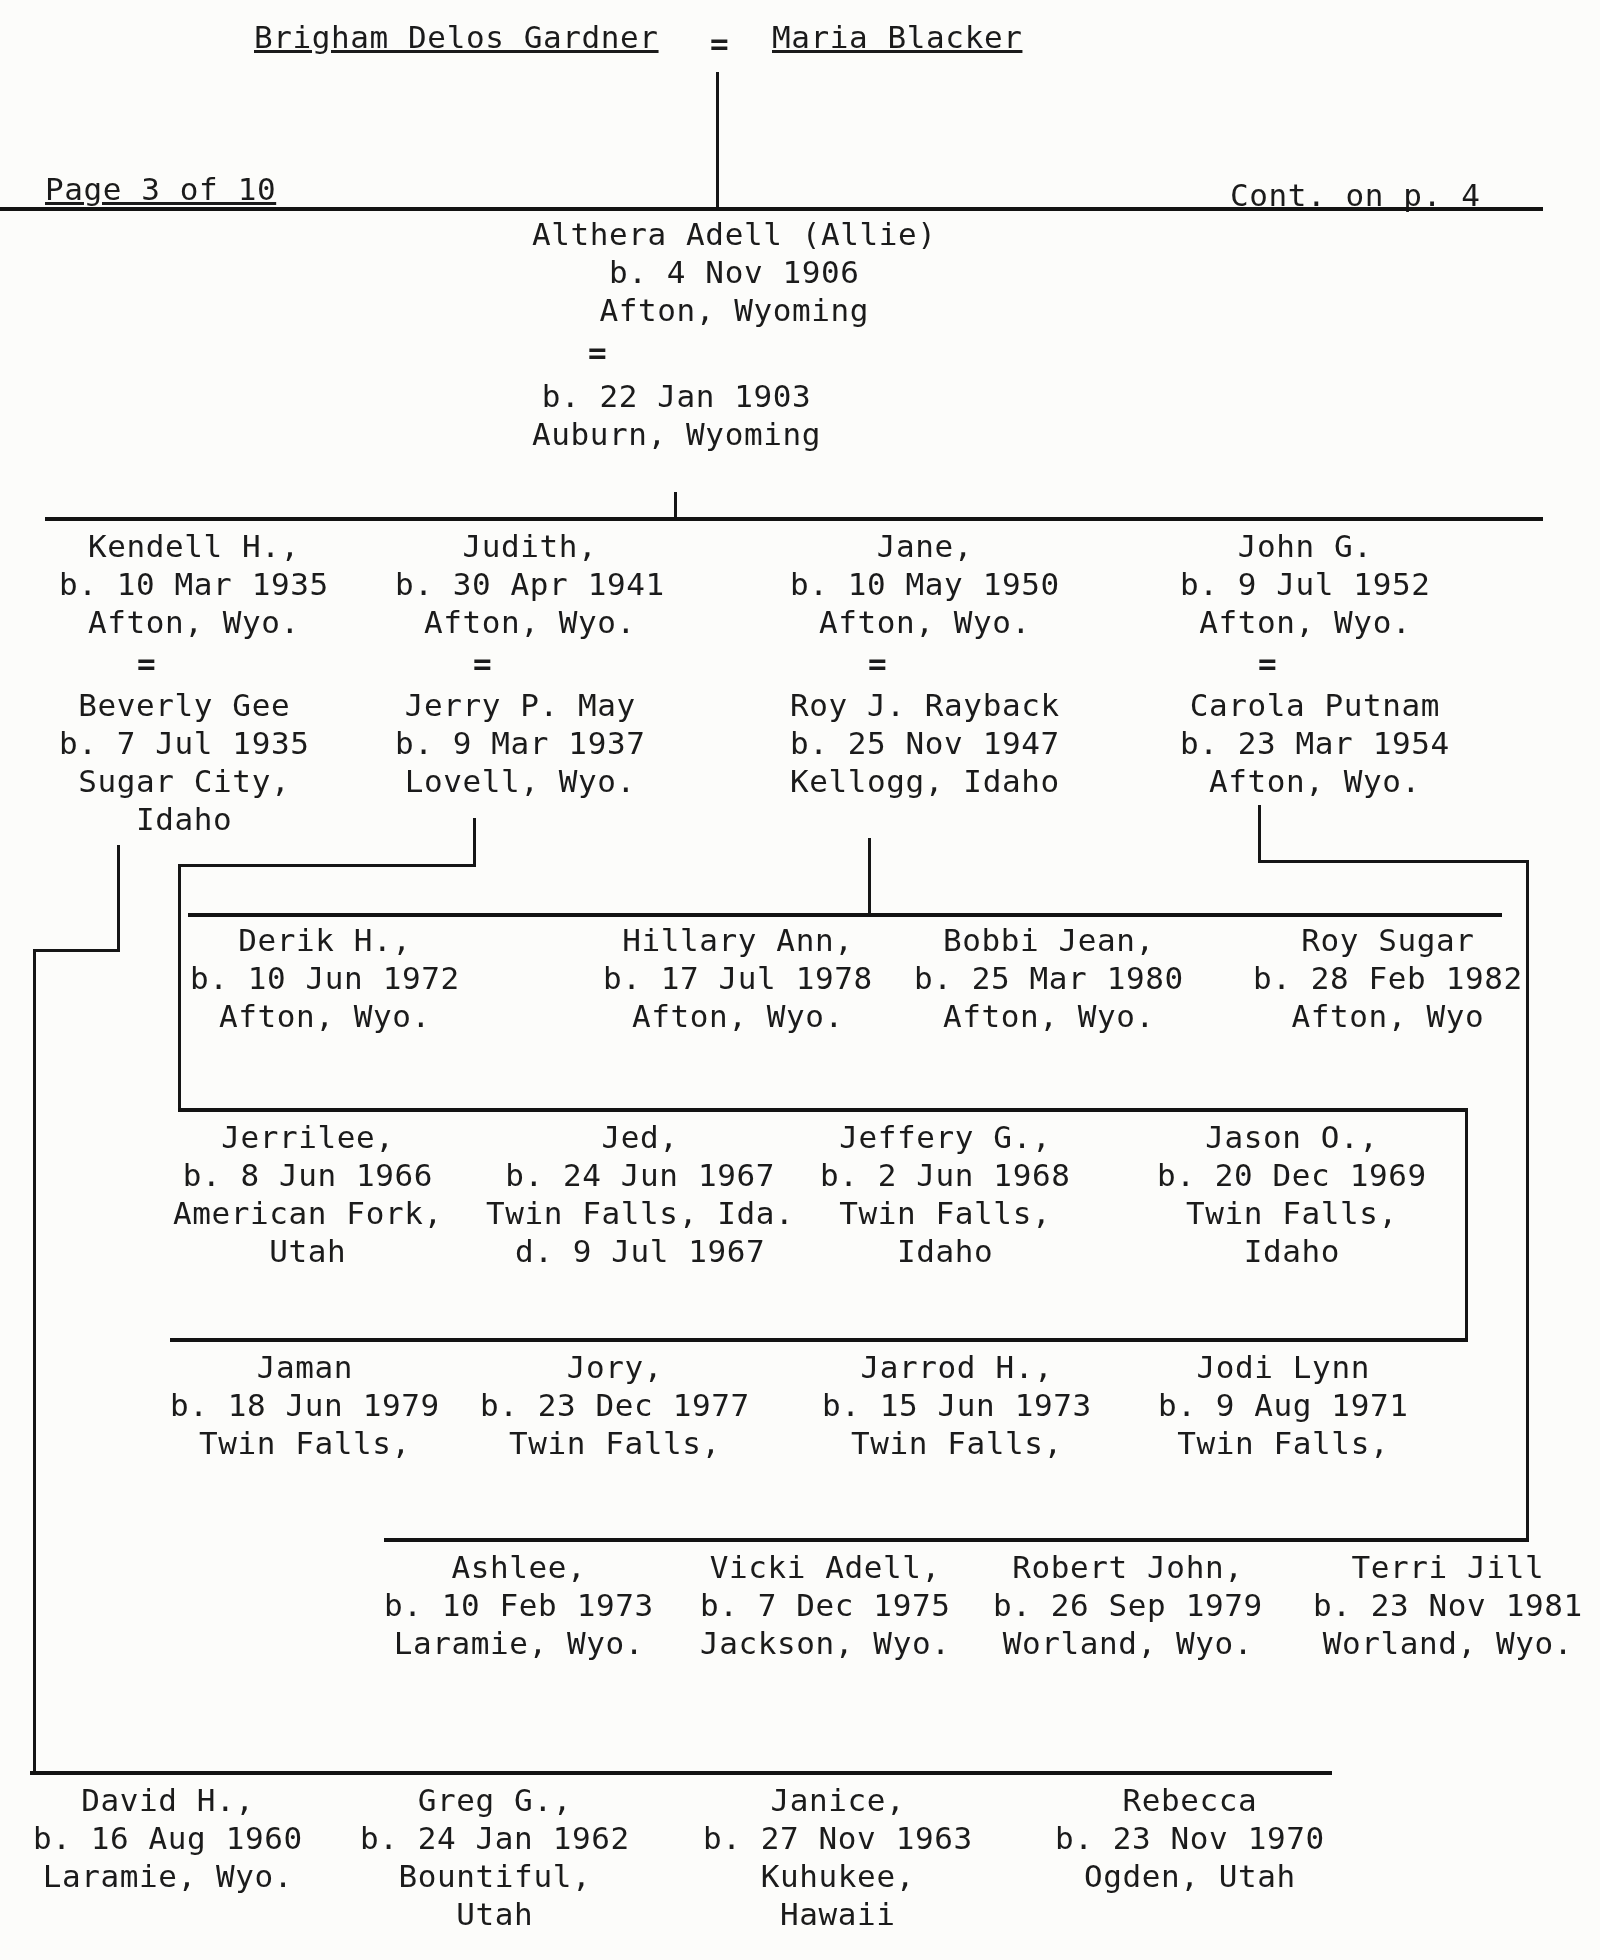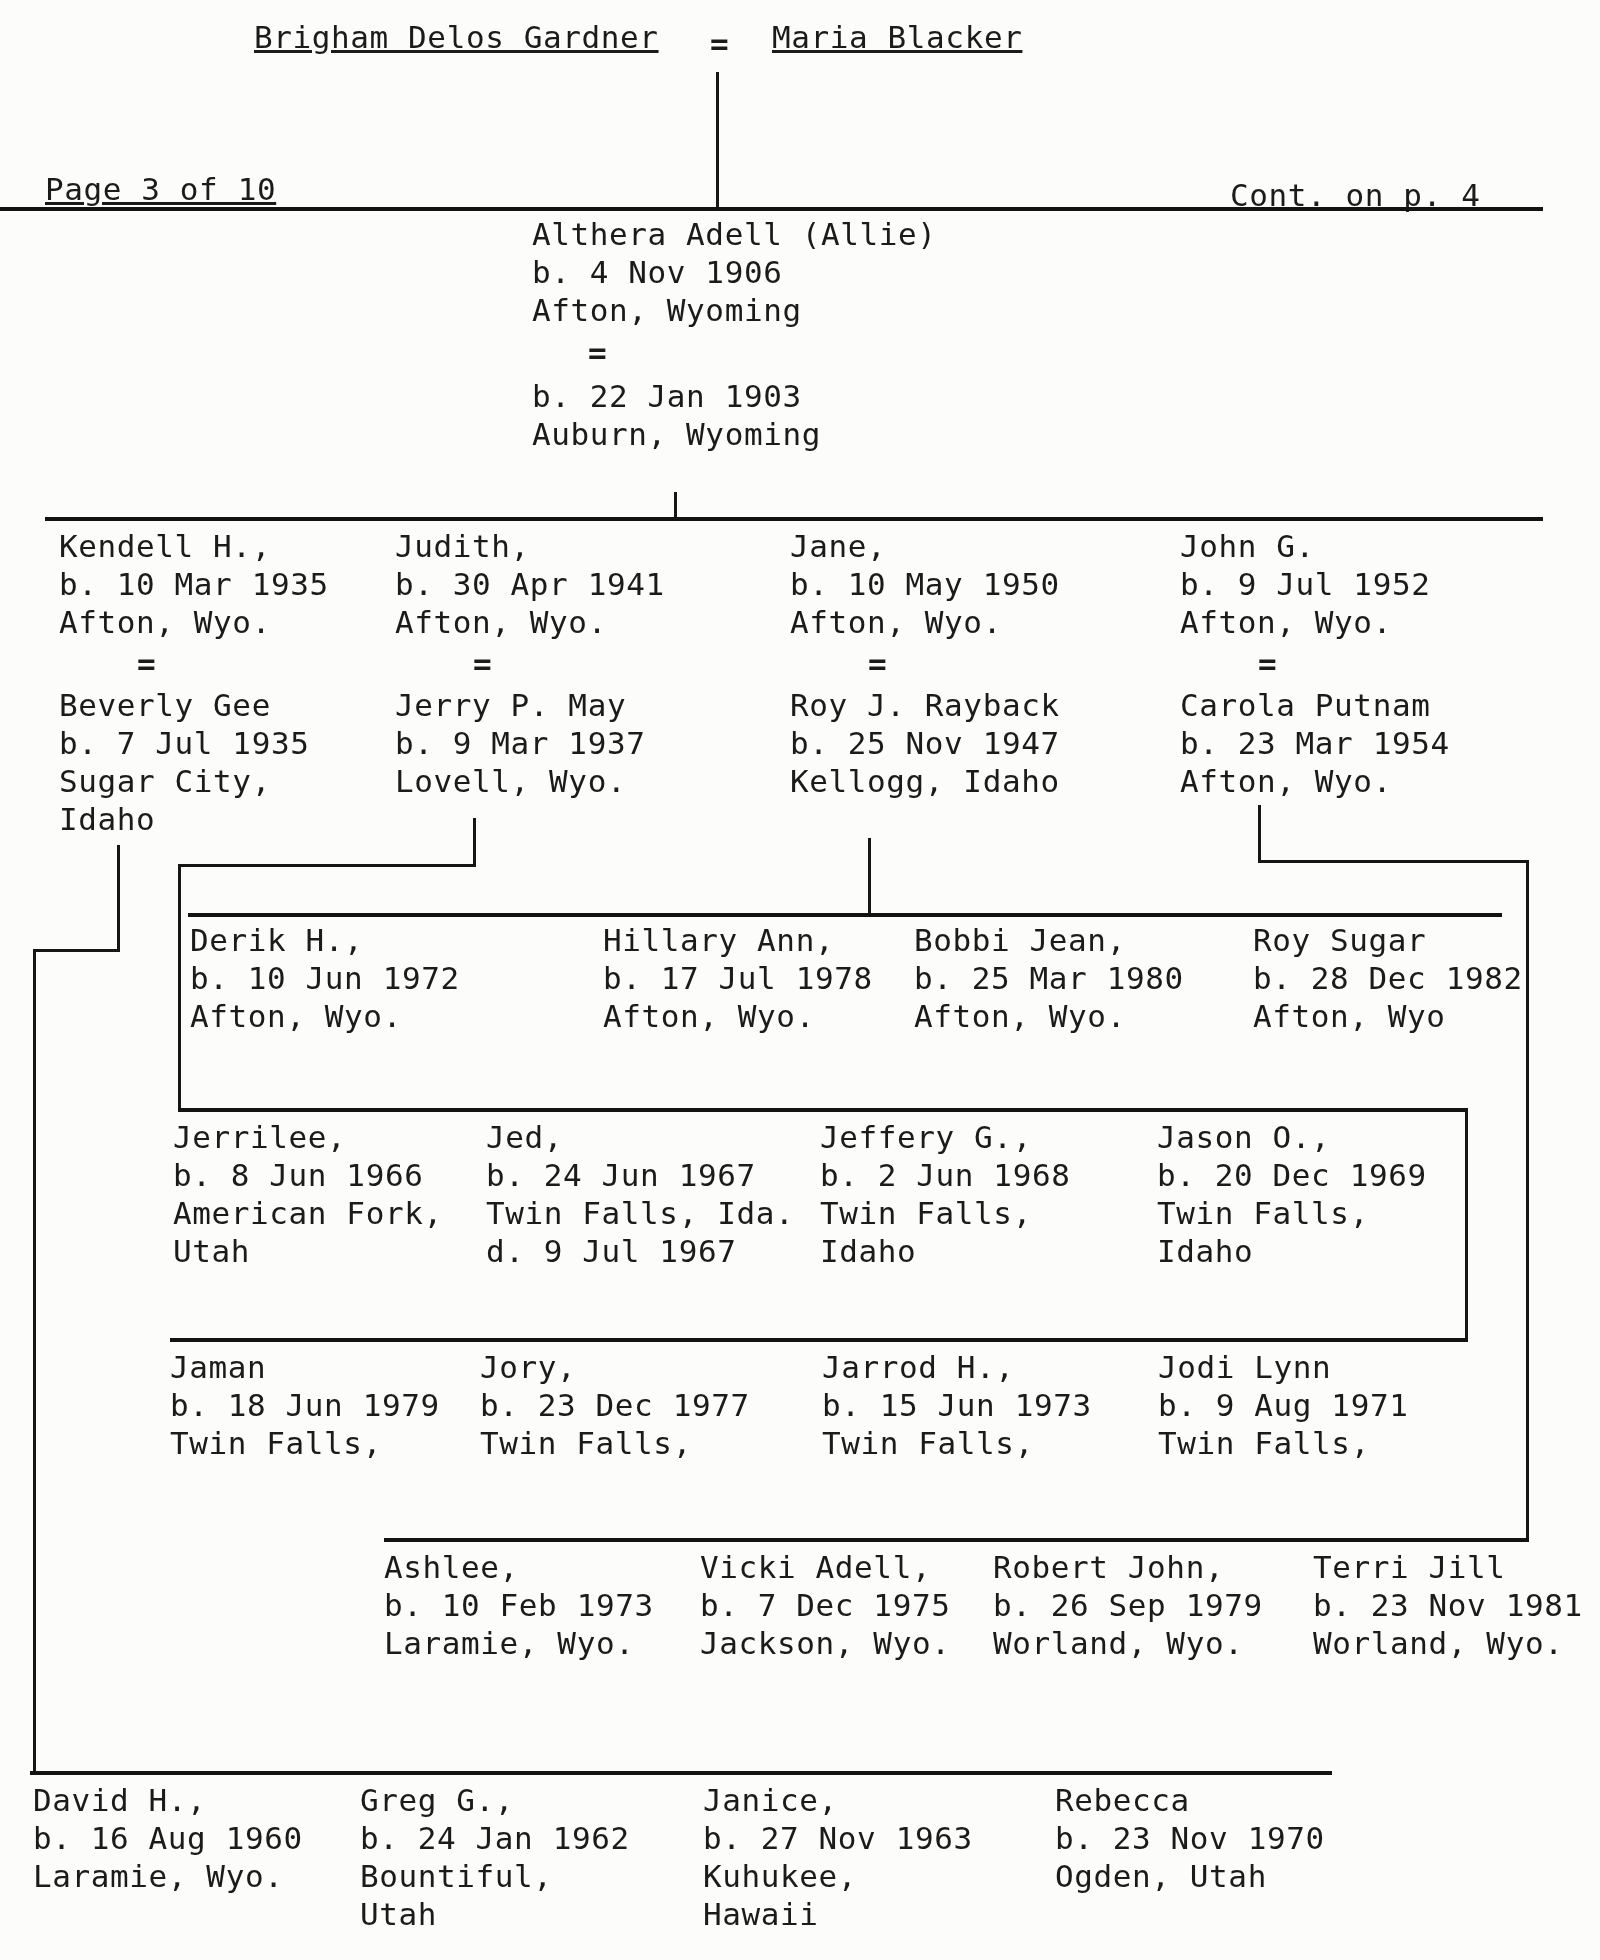--- a/index.html
+++ b/index.html
@@ -7,21 +7,21 @@
     position:relative;
     width:1600px;height:1960px;
     background:#fcfcfa;
     overflow:hidden;
     font-family:"DejaVu Sans Mono","Liberation Mono",monospace;
     font-size:31px;
     line-height:38px;
     letter-spacing:0.6px;
     color:#1b1b1b;
   }
-  .person{position:absolute;white-space:nowrap;}
+  .person{position:absolute;white-space:nowrap;text-align:center;}
   .person div{height:38px;}
   .eq{position:absolute;font-weight:bold;white-space:nowrap;}
   .hline{position:absolute;background:#161616;height:3px;}
   .rule{position:absolute;background:#131313;height:4px;}
   .vline{position:absolute;background:#161616;width:3px;}
   .toptext{position:absolute;white-space:nowrap;text-decoration:underline;}
 </style>
 </head>
 <body>
 
@@ -124,21 +124,21 @@
     <div>b. 17 Jul 1978</div>
     <div>Afton, Wyo.</div>
   </div>
   <div class="person" style="left:914px;top:921px">
     <div>Bobbi Jean,</div>
     <div>b. 25 Mar 1980</div>
     <div>Afton, Wyo.</div>
   </div>
   <div class="person" style="left:1253px;top:921px">
     <div>Roy Sugar</div>
-    <div>b. 28 Dec 1982</div>
+    <div>b. 28 Feb 1982</div>
     <div>Afton, Wyo</div>
   </div>
 
   <div class="rule" style="left:178px;top:1108px;width:1290px"></div>
   <div class="vline" style="left:1465px;top:1108px;height:233px"></div>
   <div class="person" style="left:173px;top:1118px">
     <div>Jerrilee,</div>
     <div>b. 8 Jun 1966</div>
     <div>American Fork,</div>
     <div>Utah</div>

